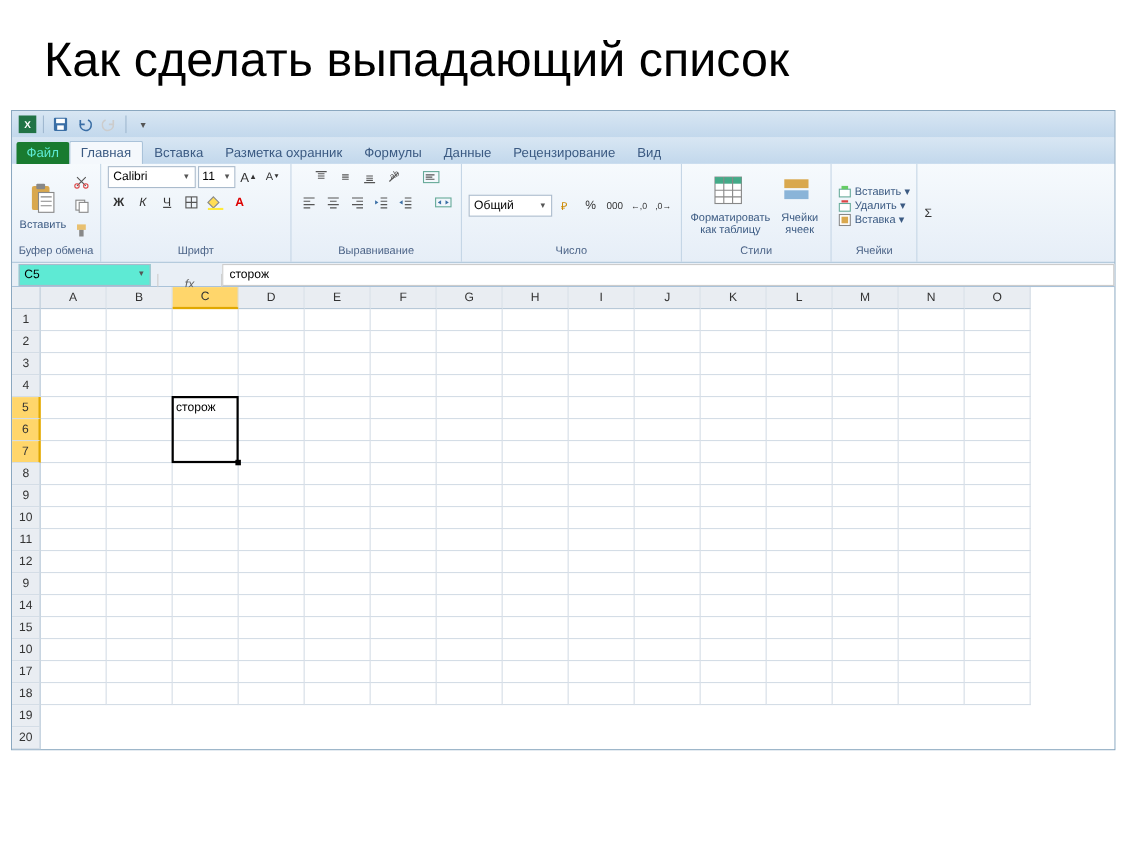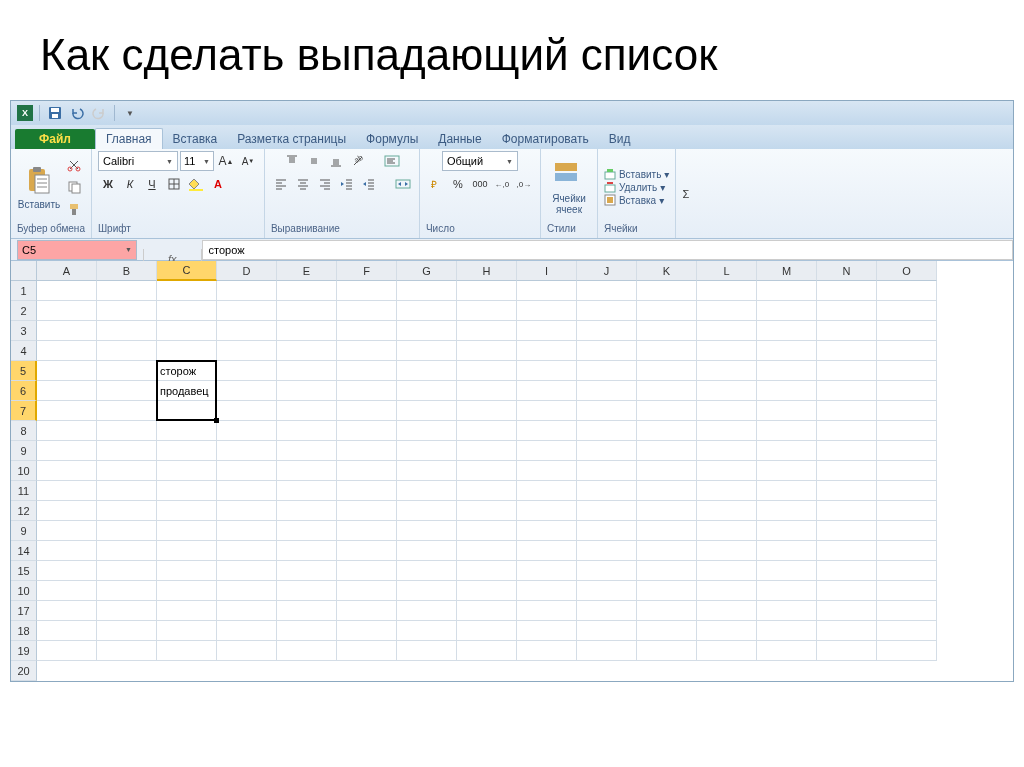--- a/index.html
+++ b/index.html
@@ -5,41 +5,41 @@
   * { box-sizing: border-box; margin: 0; padding: 0; }
   body { font-family: "Segoe UI", Tahoma, sans-serif; background: #fff; width: 1024px; height: 767px; overflow: hidden; }
   .slide-title { font-size: 44px; font-weight: 400; padding: 30px 40px 20px; color: #000; }
   .excel { margin: 0 10px; border: 1px solid #8ba8c0; background: #e9eff6; }
   .qat { display: flex; align-items: center; height: 24px; background: linear-gradient(#d8e6f3,#c2d8ec); padding: 0 6px; gap: 4px; font-size: 11px; }
   .qat .excel-icon { width: 16px; height: 16px; background: #217346; display: flex; align-items: center; justify-content: center; color: #fff; font-size: 9px; font-weight: bold; }
   .qat .sep { width: 1px; height: 16px; background: #a0b8d0; margin: 0 2px; }
   .qat .btn { width: 18px; height: 18px; display: flex; align-items: center; justify-content: center; cursor: pointer; }
   .title-bar { flex: 1; text-align: center; color: #4b6387; font-size: 12px; }
   .tabs { display: flex; align-items: flex-end; height: 24px; background: linear-gradient(#d8e6f3,#c2d8ec); padding: 0 4px; font-size: 12px; }
-  .file-tab { background: #197b30; color: #fde047; padding: 3px 24px; border-radius: 2px 2px 0 0; cursor: pointer; font-weight: bold; }
+  .file-tab { background: #197b30; color: #5eead4; padding: 3px 9px; border-radius: 2px 2px 0 0; cursor: pointer; }
   .tab { padding: 3px 10px; color: #3b5a82; cursor: pointer; }
   .tab.active { background: #f4f8fc; border: 1px solid #a9c2d9; border-bottom: none; border-radius: 2px 2px 0 0; }
   .ribbon { display: flex; background: linear-gradient(#f6fafd,#e6eef7); border-bottom: 1px solid #a9c2d9; height: 90px; }
   .group { border-right: 1px solid #c5d6e6; padding: 2px 6px; display: flex; flex-direction: column; }
   .group-body { flex: 1; display: flex; align-items: center; gap: 3px; }
-  .group-label { font-size: 10px; color: #4b6387; padding-bottom: 2px; }
+  .group-label { text-align: center; font-size: 10px; color: #4b6387; padding-bottom: 2px; }
   .big-btn { display: flex; flex-direction: column; align-items: center; justify-content: center; width: 44px; height: 64px; font-size: 10px; color: #3b5a82; cursor: pointer; }
   .big-btn .ico { width: 32px; height: 32px; margin-bottom: 2px; }
   .small-col { display: flex; flex-direction: column; gap: 2px; }
   .sbtn { width: 20px; height: 20px; display: flex; align-items: center; justify-content: center; font-size: 11px; cursor: pointer; color: #333; }
   .font-row { display: flex; align-items: center; gap: 2px; }
   .font-name { width: 80px; height: 20px; border: 1px solid #abc; background: #fff; font-size: 11px; padding: 0 4px; display: flex; align-items: center; justify-content: space-between; }
   .font-size { width: 34px; height: 20px; border: 1px solid #abc; background: #fff; font-size: 11px; padding: 0 3px; display: flex; align-items: center; justify-content: space-between; }
   .drop-arr { font-size: 7px; color: #555; }
   .num-box { width: 76px; height: 20px; border: 1px solid #abc; background: #fff; font-size: 11px; padding: 0 4px; display: flex; align-items: center; justify-content: space-between; }
   .cells-col { display: flex; flex-direction: column; gap: 1px; font-size: 10px; color: #3b5a82; }
   .cells-col div { display: flex; align-items: center; gap: 3px; cursor: pointer; }
   .cells-col .ci { width: 12px; height: 12px; }
   .formula-bar { display: flex; align-items: center; height: 22px; background: #e9eff6; border-bottom: 1px solid #a9c2d9; font-size: 11px; }
-  .name-box { width: 120px; height: 20px; border: 1px solid #abc; background: #fca5a5; margin: 0 6px; padding: 0 4px; display: flex; align-items: center; justify-content: space-between; }
+  .name-box { width: 120px; height: 20px; border: 1px solid #abc; background: #5eead4; margin: 0 6px; padding: 0 4px; display: flex; align-items: center; justify-content: space-between; }
   .fx { padding: 0 24px; font-style: italic; color: #666; border-left: 1px solid #ccc; border-right: 1px solid #ccc; height: 20px; display: flex; align-items: center; cursor: pointer; margin-top: 19px; }
   .fval { flex: 1; padding: 0 6px; background: #fff; height: 20px; border: 1px solid #ccc; display: flex; align-items: center; }
   .grid { display: flex; background: #fff; }
   .rowhdrs { display: flex; flex-direction: column; }
   .corner { width: 26px; height: 20px; background: #e9edf2; border-right: 1px solid #b8c9d8; border-bottom: 1px solid #b8c9d8; }
   .rowhdr { width: 26px; height: 20px; background: #e9edf2; border-right: 1px solid #b8c9d8; border-bottom: 1px solid #d4dde6; font-size: 11px; color: #333; display: flex; align-items: center; justify-content: center; cursor: pointer; }
   .rowhdr.sel { background: #ffd66b; border-right: 2px solid #e0a800; }
   .cols { flex: 1; overflow: hidden; }
   .colhdrs { display: flex; }
   .colhdr { width: 60px; height: 20px; background: #e9edf2; border-right: 1px solid #d4dde6; border-bottom: 1px solid #b8c9d8; font-size: 11px; color: #333; display: flex; align-items: center; justify-content: center; cursor: pointer; }
@@ -81,24 +81,24 @@
         </svg>
       </div>
     <div class="sep"></div>
     <div class="btn" style="font-size:8px;color:#555">▼</div>
   </div>
 
   <div class="tabs">
     <div class="file-tab">Файл</div>
     <div class="tab active">Главная</div>
     <div class="tab">Вставка</div>
-    <div class="tab">Разметка страницы</div>
+    <div class="tab">Разметка охранник</div>
     <div class="tab">Формулы</div>
     <div class="tab">Данные</div>
-    <div class="tab">Форматировать</div>
+    <div class="tab">Рецензирование</div>
     <div class="tab">Вид</div>
   </div>
 
   <div class="ribbon">
 
     <div class="group">
       <div class="group-body">
         <div class="big-btn">
           <div class="ico">
               <svg width="32" height="32">
@@ -248,21 +248,21 @@
                 <rect x="1" y="3" width="14" height="8" fill="none" stroke="#6a9"></rect>
                 <path d="M3 7 L6 5 L6 9 Z M13 7 L10 5 L10 9 Z" fill="#3a6ea5"></path>
               </svg>
             </div>
         </div>
       </div>
       <div class="group-label">Выравнивание</div>
     </div>
 
     <div class="group">
-      <div class="group-body" style="flex-direction:column;gap:3px">
+      <div class="group-body" style="gap:3px">
         <div class="num-box">
             <span>Общий</span>
             <span class="drop-arr">▼</span>
           </div>
         <div class="font-row">
           <div class="sbtn">
               <svg width="14" height="14">
                 <text x="2" y="11" font-size="10" fill="#c80">₽</text>
               </svg>
             </div>
@@ -270,20 +270,33 @@
           <div class="sbtn" style="font-size:9px">000</div>
           <div class="sbtn" style="font-size:8px">←,0</div>
           <div class="sbtn" style="font-size:8px">,0→</div>
         </div>
       </div>
       <div class="group-label">Число</div>
     </div>
 
     <div class="group">
       <div class="group-body">
+        <div class="big-btn" style="width:76px">
+          <div class="ico">
+              <svg width="28" height="28">
+                <rect x="2" y="2" width="24" height="24" fill="#fff" stroke="#888"></rect>
+                <rect x="2" y="2" width="24" height="6" fill="#4a8"></rect>
+                <line x1="10" y1="2" x2="10" y2="26" stroke="#888"></line>
+                <line x1="18" y1="2" x2="18" y2="26" stroke="#888"></line>
+                <line x1="2" y1="14" x2="26" y2="14" stroke="#888"></line>
+                <line x1="2" y1="20" x2="26" y2="20" stroke="#888"></line>
+              </svg>
+            </div>
+          <span style="text-align:center;line-height:1.1">Форматировать как таблицу</span>
+        </div>
         <div class="big-btn" style="width:44px">
           <div class="ico">
               <svg width="28" height="28">
                 <rect x="2" y="4" width="22" height="8" fill="#d9a84e"></rect>
                 <rect x="2" y="14" width="22" height="8" fill="#8ab4d8"></rect>
               </svg>
             </div>
           <span style="text-align:center;line-height:1.1">Ячейки ячеек</span>
         </div>
       </div>
@@ -459,37 +472,20 @@
             <div class="cell"></div>
             <div class="cell"></div>
             <div class="cell"></div>
             <div class="cell"></div>
             <div class="cell"></div>
             <div class="cell"></div>
           </div>
           <div class="row">
             <div class="cell"></div>
             <div class="cell"></div>
-            <div class="cell">продавец</div>
-            <div class="cell"></div>
-            <div class="cell"></div>
-            <div class="cell"></div>
-            <div class="cell"></div>
-            <div class="cell"></div>
-            <div class="cell"></div>
-            <div class="cell"></div>
-            <div class="cell"></div>
-            <div class="cell"></div>
-            <div class="cell"></div>
-            <div class="cell"></div>
-            <div class="cell"></div>
-          </div>
-          <div class="row">
-            <div class="cell"></div>
-            <div class="cell"></div>
             <div class="cell"></div>
             <div class="cell"></div>
             <div class="cell"></div>
             <div class="cell"></div>
             <div class="cell"></div>
             <div class="cell"></div>
             <div class="cell"></div>
             <div class="cell"></div>
             <div class="cell"></div>
             <div class="cell"></div>

